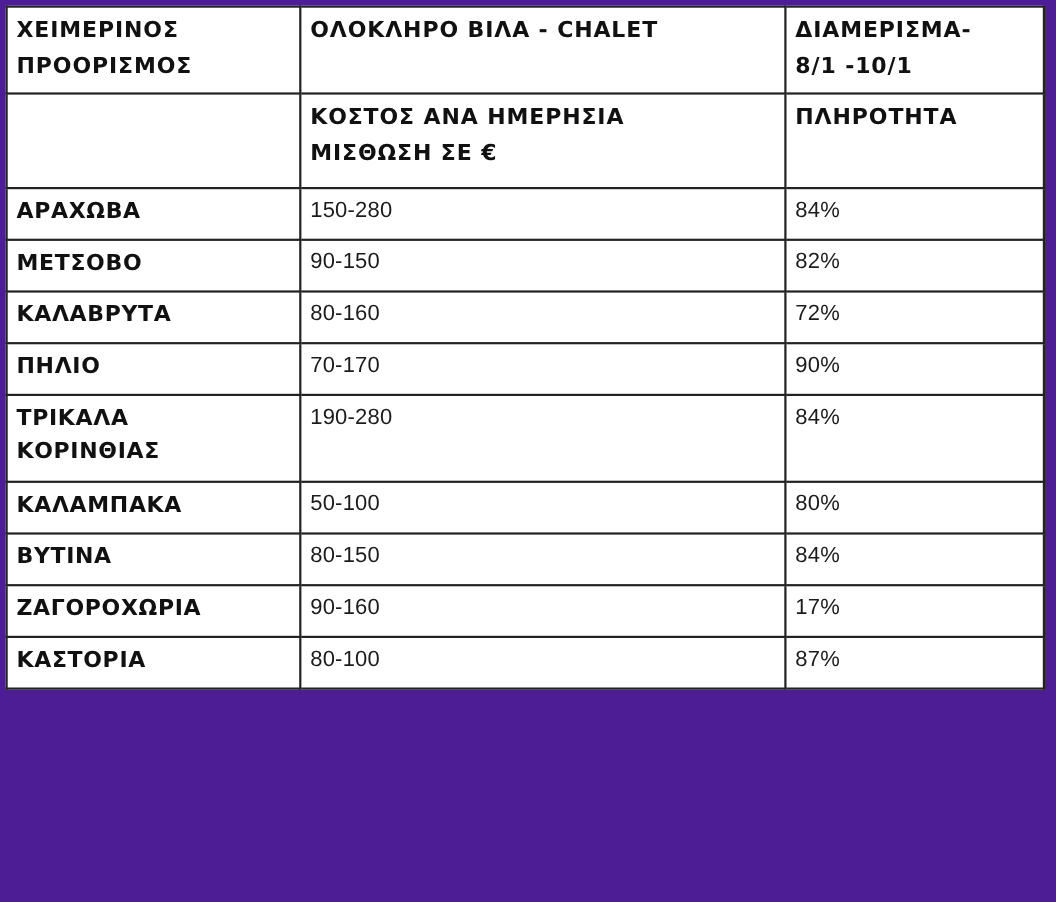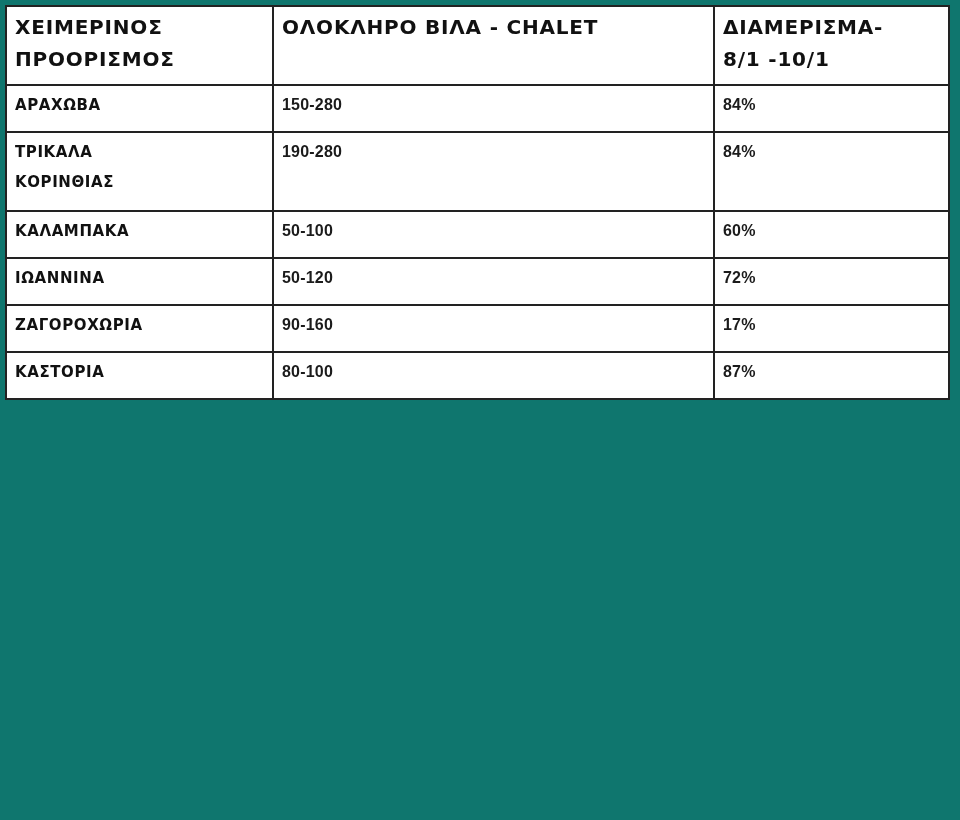--- a/index.html
+++ b/index.html
@@ -12,21 +12,21 @@
     height: 820px;
     overflow: hidden;
     font-family: "DejaVu Sans", sans-serif;
     color: #1a1a1a;
   }
 
   .sheet {
     position: relative;
     width: 960px;
     height: 820px;
-    background: #0f766e;
+    background: #4c1d95;
   }
 
   table.price-table {
     position: absolute;
     left: 5px;
     top: 5px;
     width: 943px;
     border-collapse: collapse;
     table-layout: fixed;
     background: #ffffff;
@@ -40,21 +40,21 @@
     border: 2px solid #222222;
     vertical-align: top;
     padding: 4px 0 4px 8px;
     background: #ffffff;
   }
 
   
   .gk {
     font-family: "DejaVu Sans", sans-serif;
     font-weight: 700;
-    font-size: 15px;
+    font-size: 20px;
     line-height: 30px;
     letter-spacing: 0.6px;
     color: #111111;
     white-space: pre-line;
     display: block;
   }
 
   .gk-head {
     font-family: "DejaVu Sans", sans-serif;
     font-weight: 600;
@@ -62,22 +62,22 @@
     line-height: 32px;
     letter-spacing: 0.8px;
     color: #111111;
     white-space: pre-line;
     display: block;
   }
 
   
   .num {
     font-family: "Liberation Sans", sans-serif;
-    font-weight: 700;
-    font-size: 16px;
+    font-weight: 400;
+    font-size: 20px;
     line-height: 30px;
     letter-spacing: 0.2px;
     color: #1b1b1b;
     display: block;
   }
 
   
   .r-head1 td { height: 69px; }
   .r-head2 td { height: 76px; }
   .r-1  td { height: 37px; }
@@ -102,30 +102,75 @@
 ΠΡΟΟΡΙΣΜΟΣ</span>
         </td>
         <td>
           <span class="gk-head">ΟΛΟΚΛΗΡΟ ΒΙΛΑ - CHALET</span>
         </td>
         <td>
           <span class="gk-head">ΔΙΑΜΕΡΙΣΜΑ-
 8/1 -10/1</span>
         </td>
       </tr>
+      <tr class="r-head2">
+        <td class="cell-empty">
+          <span class="gk-head"></span>
+        </td>
+        <td>
+          <span class="gk-head">ΚΟΣΤΟΣ ΑΝΑ ΗΜΕΡΗΣΙΑ
+ΜΙΣΘΩΣΗ ΣΕ €</span>
+        </td>
+        <td>
+          <span class="gk-head">ΠΛΗΡΟΤΗΤΑ</span>
+        </td>
+      </tr>
 
       <tr class="r-1">
         <td>
             <span class="gk">ΑΡΑΧΩΒΑ</span>
           </td>
         <td>
             <span class="num">150-280</span>
           </td>
         <td>
             <span class="num">84%</span>
+          </td>
+      </tr>
+      <tr class="r-1">
+        <td>
+            <span class="gk">ΜΕΤΣΟΒΟ</span>
+          </td>
+        <td>
+            <span class="num">90-150</span>
+          </td>
+        <td>
+            <span class="num">82%</span>
+          </td>
+      </tr>
+      <tr class="r-1">
+        <td>
+            <span class="gk">ΚΑΛΑΒΡΥΤΑ</span>
+          </td>
+        <td>
+            <span class="num">80-160</span>
+          </td>
+        <td>
+            <span class="num">72%</span>
+          </td>
+      </tr>
+      <tr class="r-1">
+        <td>
+            <span class="gk">ΠΗΛΙΟ</span>
+          </td>
+        <td>
+            <span class="num">70-170</span>
+          </td>
+        <td>
+            <span class="num">90%</span>
           </td>
       </tr>
       <tr class="r-2">
         <td>
             <span class="gk">ΤΡΙΚΑΛΑ
 ΚΟΡΙΝΘΙΑΣ</span>
           </td>
         <td>
             <span class="num">190-280</span>
           </td>
@@ -134,32 +179,32 @@
           </td>
       </tr>
       <tr class="r-1">
         <td>
             <span class="gk">ΚΑΛΑΜΠΑΚΑ</span>
           </td>
         <td>
             <span class="num">50-100</span>
           </td>
         <td>
-            <span class="num">60%</span>
-          </td>
-      </tr>
-      <tr class="r-1">
-        <td>
-            <span class="gk">ΙΩΑΝΝΙΝΑ</span>
-          </td>
-        <td>
-            <span class="num">50-120</span>
-          </td>
-        <td>
-            <span class="num">72%</span>
+            <span class="num">80%</span>
+          </td>
+      </tr>
+      <tr class="r-1">
+        <td>
+            <span class="gk">ΒΥΤΙΝΑ</span>
+          </td>
+        <td>
+            <span class="num">80-150</span>
+          </td>
+        <td>
+            <span class="num">84%</span>
           </td>
       </tr>
       <tr class="r-1">
         <td>
             <span class="gk">ΖΑΓΟΡΟΧΩΡΙΑ</span>
           </td>
         <td>
             <span class="num">90-160</span>
           </td>
         <td>

